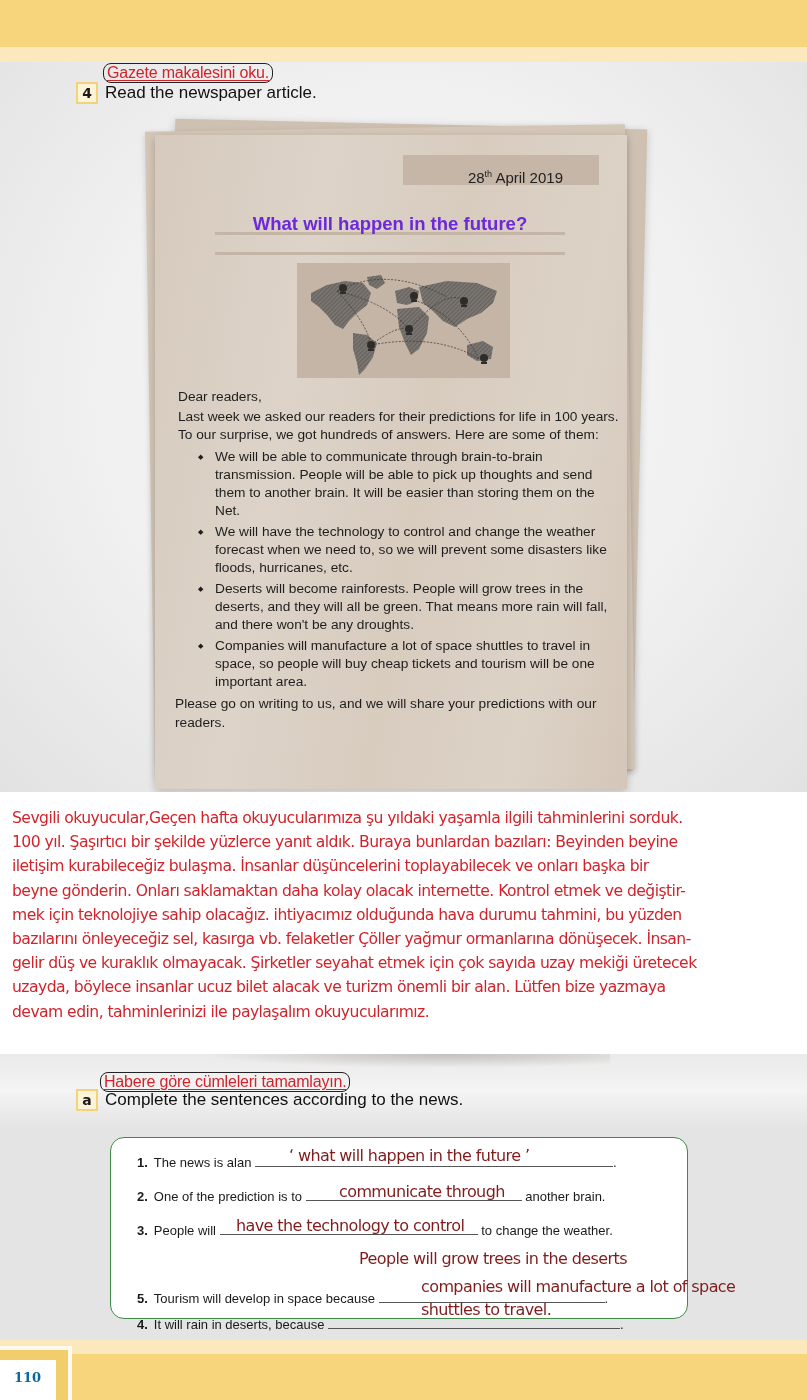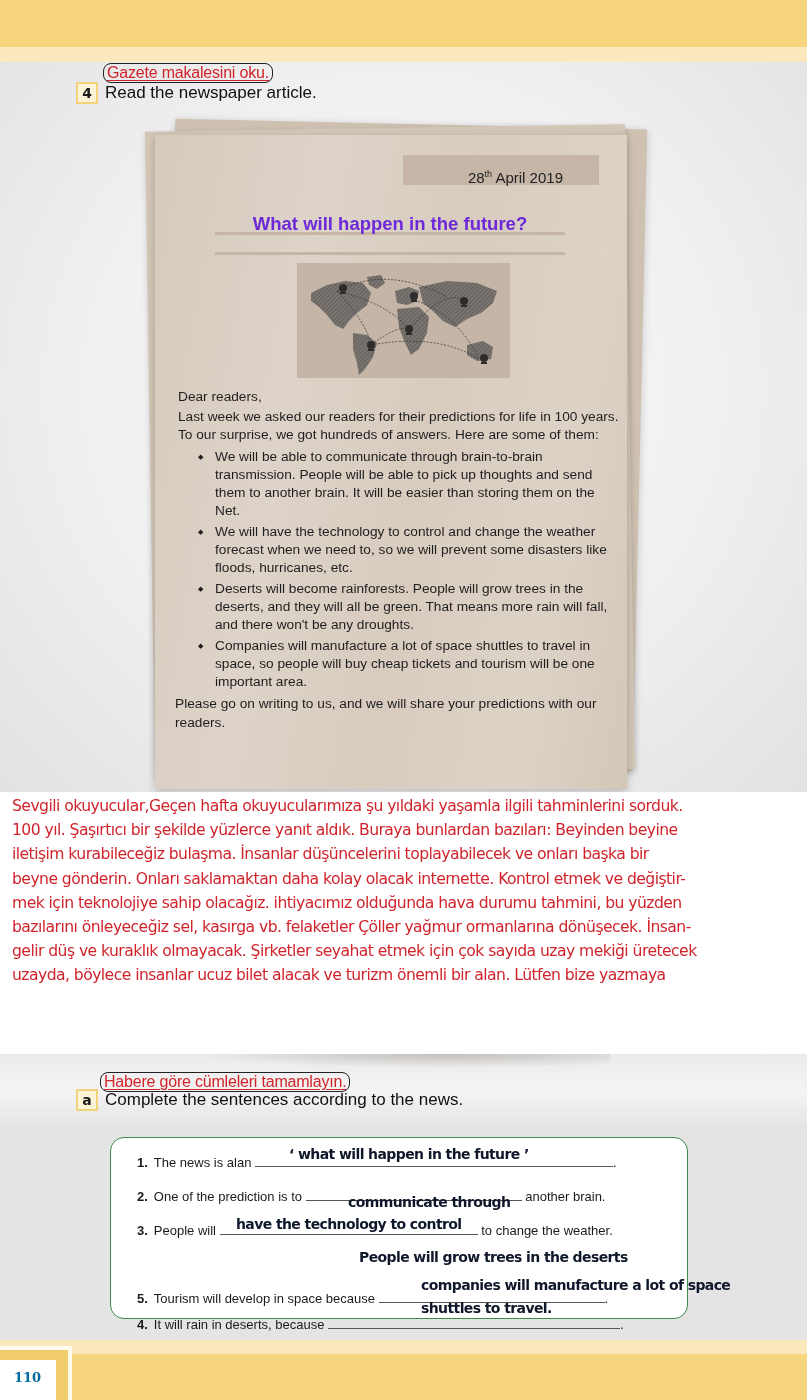--- a/index.html
+++ b/index.html
@@ -106,21 +106,21 @@
   .article-body li { position: relative; padding-left: 18px; margin-bottom: 3px; line-height: 18px; }
   .article-body li::before {
     content: "\25C6"; position: absolute; left: 1px; top: 0px; font-size: 7px;
   }
   .article-body .closing { margin-top: 2px; margin-left: -3px; line-height: 19.5px; }
 
   
   .translation {
     position: absolute; left: 0; top: 792px; width: 807px; height: 262px;
     background: #ffffff;
-    padding: 2px 8px 0 12px;
+    padding: 14px 8px 0 12px;
     color: #d0232b;
     font-family: "DejaVu Sans", sans-serif;
     font-size: 15.6px;
     line-height: 24.2px;
     letter-spacing: -0.55px;
   }
   .sec2-bg {
     position: absolute; left: 0; top: 1054px; width: 807px; height: 74px;
     background: linear-gradient(180deg, #eaeaea 0%, #f4f4f4 50%, #e4e4e4 100%);
   }
@@ -143,26 +143,25 @@
     font-size: 13px; color: #1a1a1a; white-space: nowrap;
   }
   .ex-row .n { font-weight: bold; margin-right: 6px; }
   .blank {
     display: inline-block; position: relative;
     border-bottom: 1px solid #555;
     height: 14px; vertical-align: baseline;
   }
   .answer {
     position: absolute;
-    color: #0f172a;
+    color: #7f1d1d;
     font-family: "DejaVu Sans", sans-serif;
-    font-size: 14px;
+    font-size: 16px;
     letter-spacing: -0.6px;
     white-space: nowrap;
-    font-weight: bold;
   }
   .bottom-light {
     position: absolute; left: 0; top: 1340px; width: 807px; height: 14px;
     background: #fbe9bd;
   }
   .bottom-band {
     position: absolute; left: 0; top: 1354px; width: 807px; height: 46px;
     background: #f6d57d;
   }
   .page-num-frame {
@@ -268,20 +267,21 @@
 
 <div class="translation">
   <div>Sevgili okuyucular,Geçen hafta okuyucularımıza şu yıldaki yaşamla ilgili tahminlerini sorduk.</div>
   <div>100 yıl. Şaşırtıcı bir şekilde yüzlerce yanıt aldık. Buraya bunlardan bazıları:  Beyinden beyine</div>
   <div>iletişim kurabileceğiz bulaşma. İnsanlar düşüncelerini toplayabilecek ve onları başka bir</div>
   <div>beyne gönderin. Onları saklamaktan daha kolay olacak internette. Kontrol etmek ve değiştir-</div>
   <div>mek için teknolojiye sahip olacağız. ihtiyacımız olduğunda hava durumu tahmini, bu yüzden</div>
   <div>bazılarını önleyeceğiz sel, kasırga vb. felaketler Çöller yağmur ormanlarına dönüşecek. İnsan-</div>
   <div>gelir düş ve kuraklık olmayacak. Şirketler seyahat etmek için çok sayıda uzay mekiği üretecek</div>
   <div>uzayda, böylece insanlar ucuz bilet alacak ve turizm önemli bir alan. Lütfen bize yazmaya</div>
+  <div>devam edin, tahminlerinizi ile paylaşalım okuyucularımız.</div>
 </div>
 
 <div class="sec2-bg"></div>
 <div class="shadow-streak"></div>
 <div class="tr-label" style="left:100px; top:1072px;">Habere göre cümleleri tamamlayın.</div>
 <div class="num-badge" style="left:76px; top:1089px;">a</div>
 <div class="en-heading" style="left:105px; top:1090px;">Complete the sentences according to the news.</div>
 
 <div class="sec3-bg"></div>
 <div class="exercise-box"></div>
@@ -290,21 +290,21 @@
   <span class="n">1.</span><span>The news is alan</span>
   <span class="blank" style="width:358px;"></span><span>.</span>
 </div>
 <div class="answer" style="left:289px; top:1146px;">‘ what will happen in the future ’</div>
 
 <div class="ex-row" style="top:1187px;">
   <span class="n">2.</span><span>One of the prediction is to</span>
   <span class="blank" style="width:216px;"></span>
   <span>another brain.</span>
 </div>
-<div class="answer" style="left:348px; top:1182px;margin-top:12px;">communicate through</div>
+<div class="answer" style="left:339px; top:1182px;">communicate through</div>
 
 <div class="ex-row" style="top:1221px;">
   <span class="n">3.</span><span>People will</span>
   <span class="blank" style="width:258px;"></span>
   <span>to change the weather.</span>
 </div>
 <div class="answer" style="left:236px; top:1216px;">have the technology to control</div>
 
 <div class="ex-row" style="top:1315px;text-align:right;">
   <span class="n">4.</span><span>It will rain in deserts, because</span>

